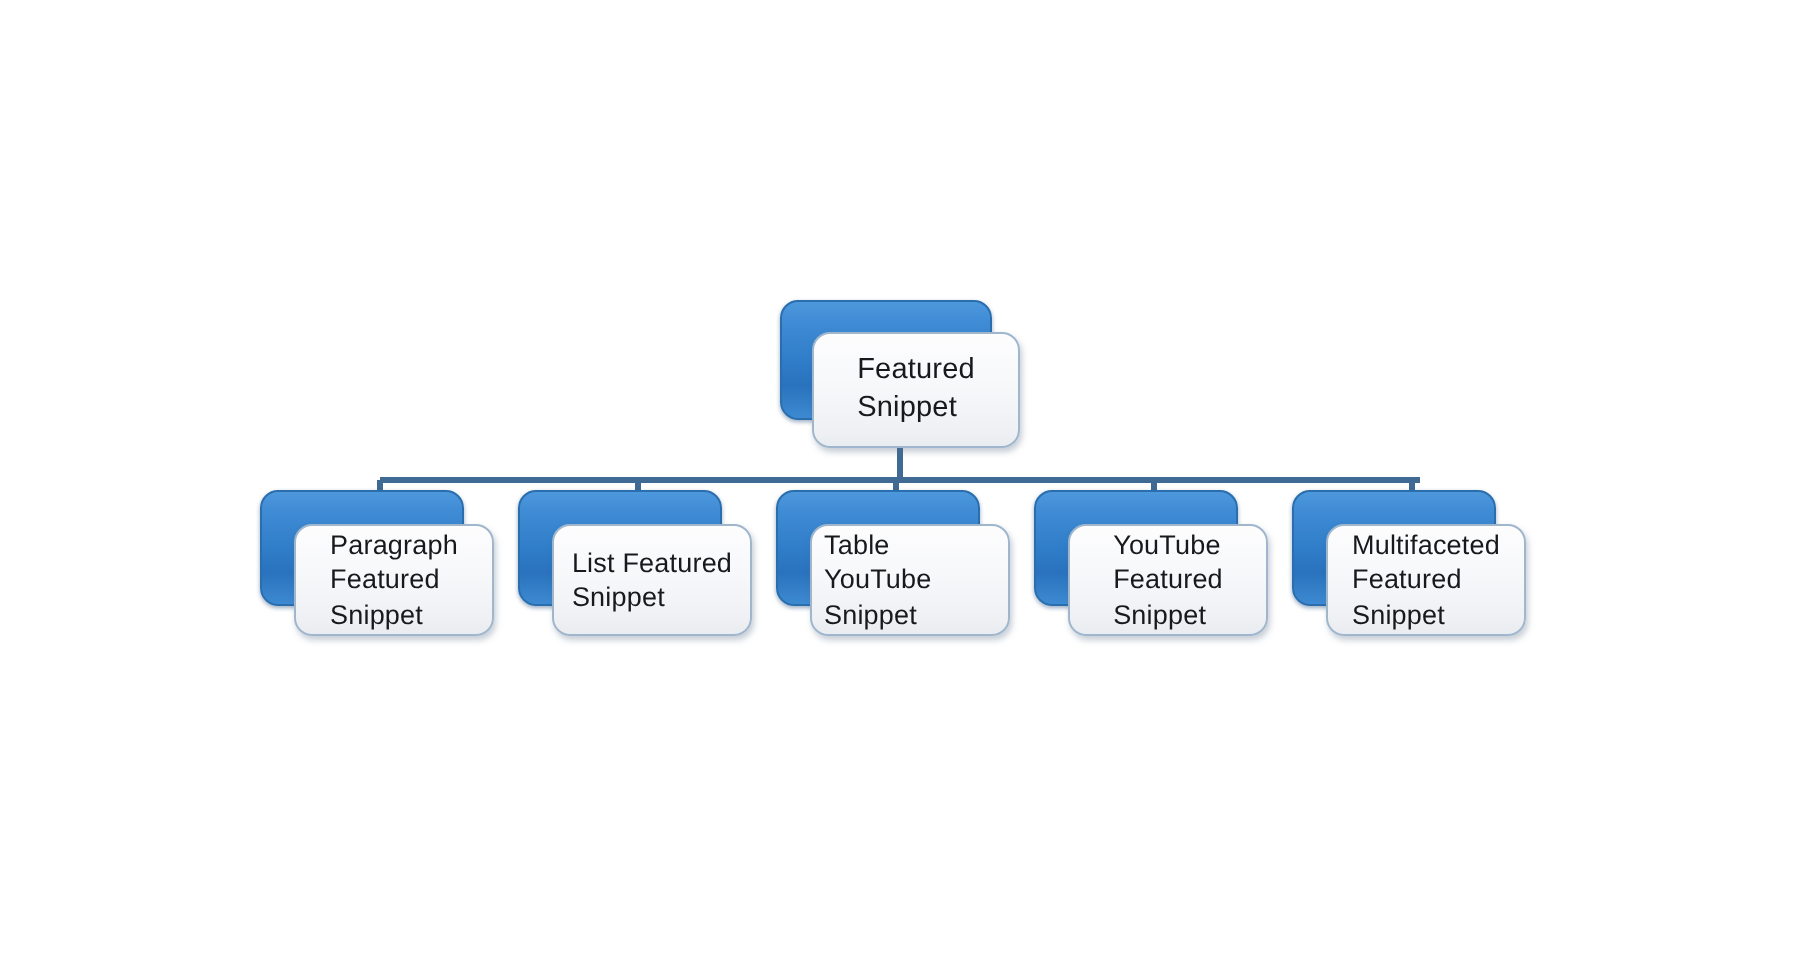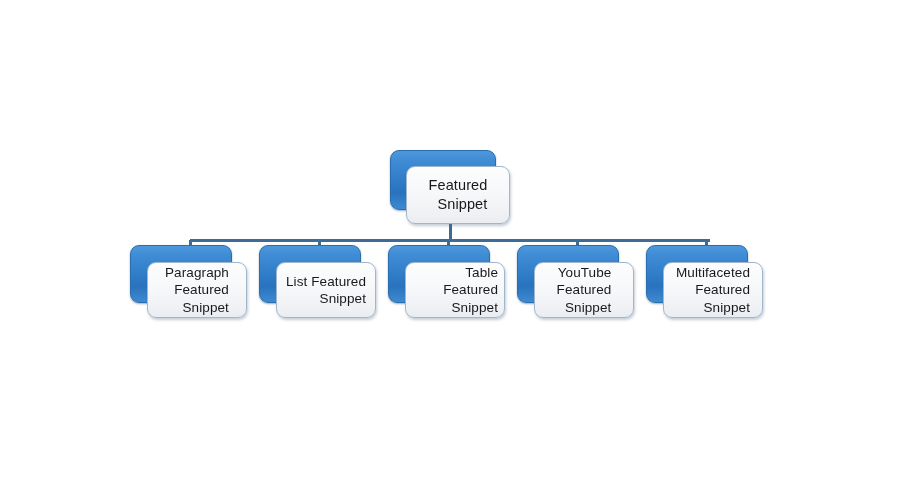--- a/index.html
+++ b/index.html
@@ -63,21 +63,21 @@
     border: 1px solid #9fb6cd;
     box-shadow: 1px 2px 3px rgba(90, 110, 135, 0.35);
     display: flex;
     align-items: center;
     justify-content: center;
     box-sizing: border-box;
   }
 
   .node .label {
     color: #17191c;
-    text-align: right;
+    text-align: left;
     line-height: 1.28;
     letter-spacing: 0.1px;
     white-space: pre-line;
     padding: 0 6px;
   }
 
   
   .node.root .back-plate  { width: 104px; height: 58px; }
   .node.root .front-plate { left: 16px; top: 16px; width: 104px; height: 58px; }
   .node.root .label       { font-size: 14.5px; }
@@ -124,21 +124,21 @@
       <div class="node child" style="left: 259px; top: 245px;">
         <div class="back-plate"></div>
         <div class="front-plate">
           <span class="label">List Featured
 Snippet</span>
         </div>
       </div>
       <div class="node child" style="left: 388px; top: 245px;">
         <div class="back-plate"></div>
         <div class="front-plate">
-          <span class="label">Table Featured
+          <span class="label">Table YouTube
 Snippet</span>
         </div>
       </div>
       <div class="node child" style="left: 517px; top: 245px;">
         <div class="back-plate"></div>
         <div class="front-plate">
           <span class="label">YouTube
 Featured
 Snippet</span>
         </div>

